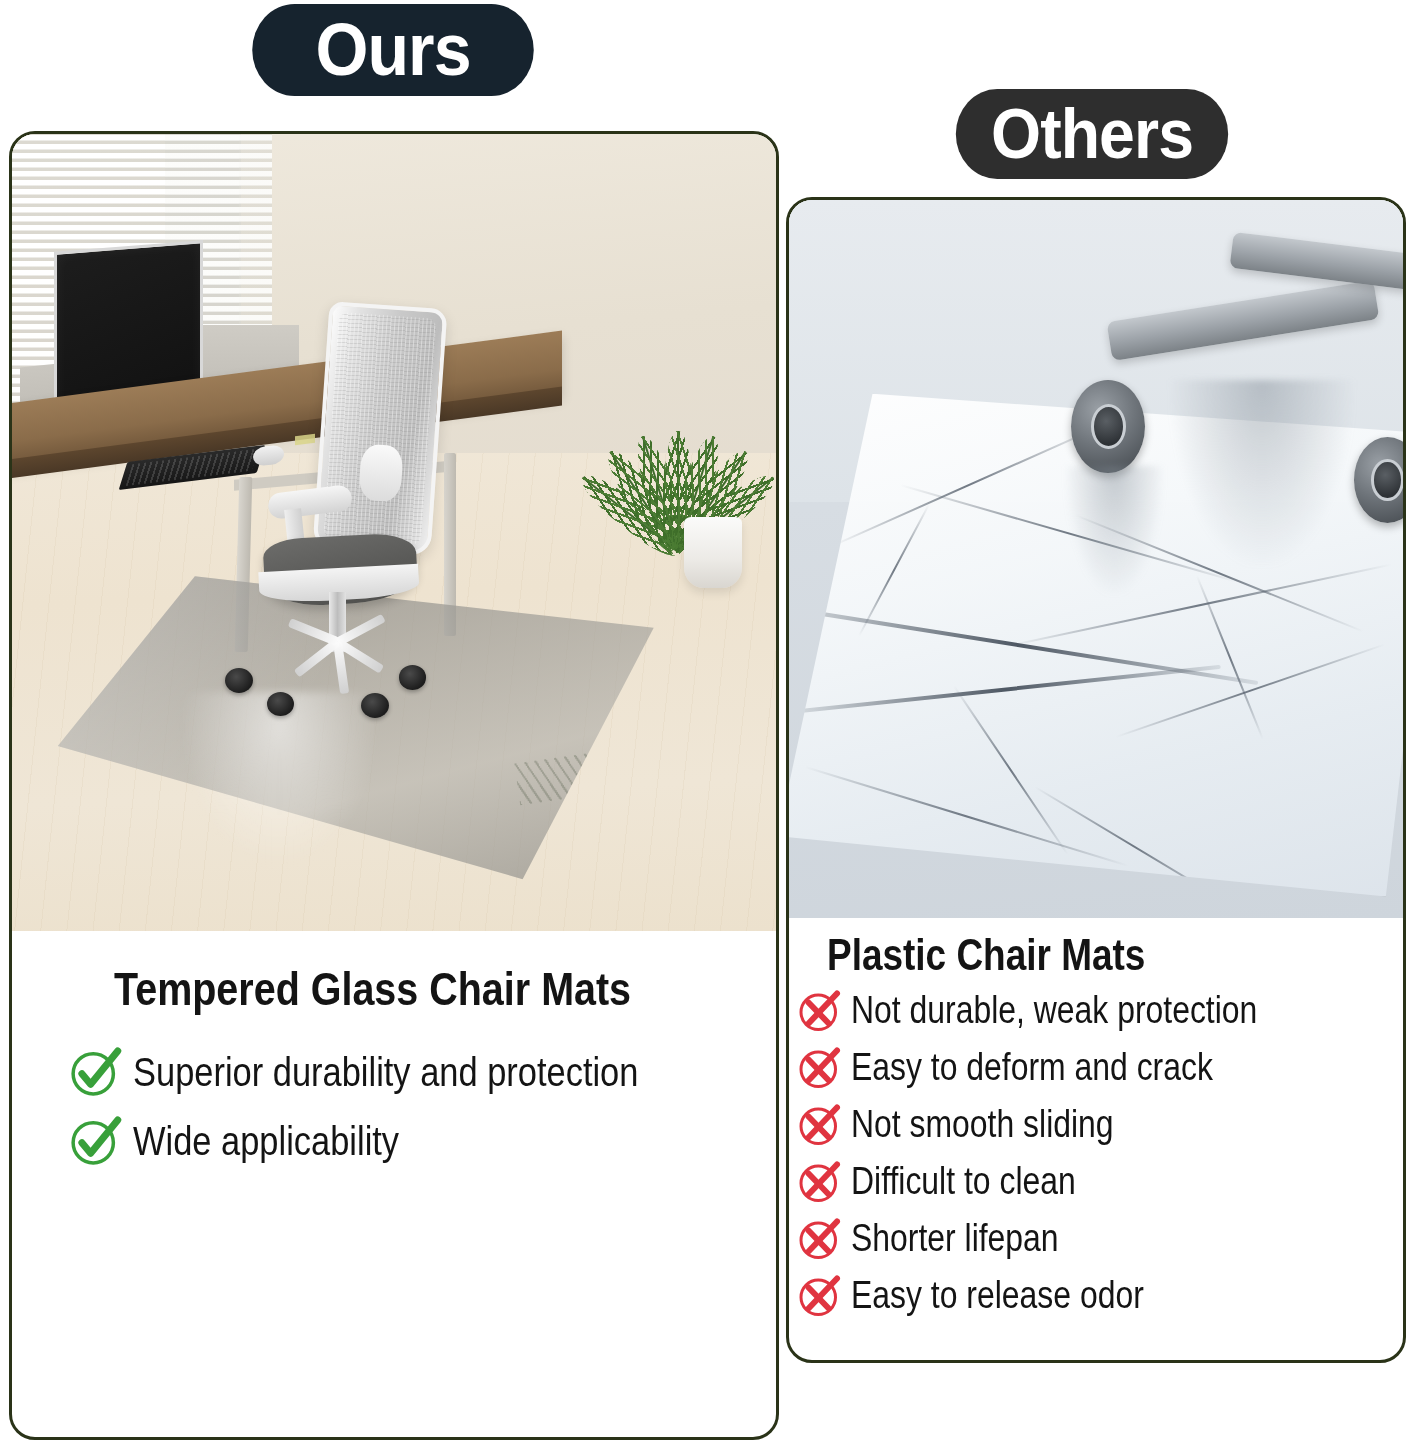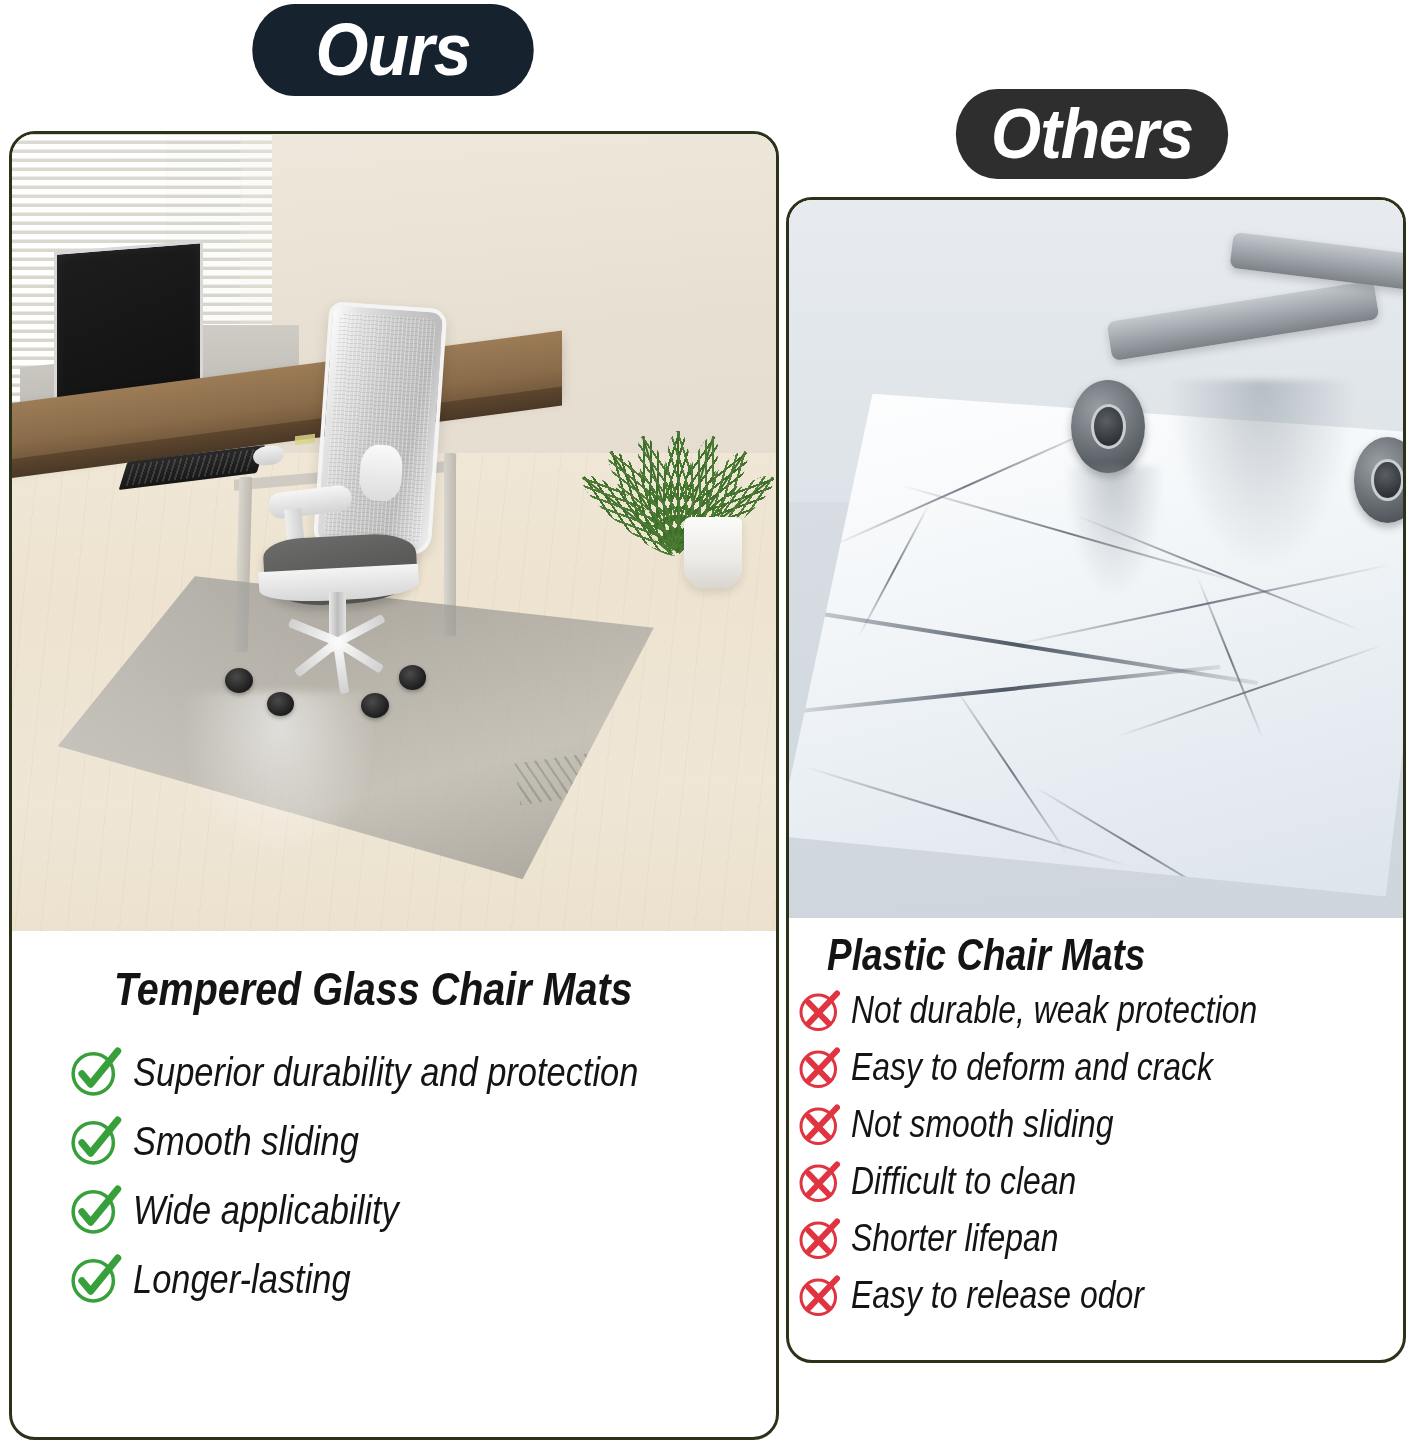--- a/index.html
+++ b/index.html
@@ -3,21 +3,21 @@
 <meta charset="utf-8">
 <style>
   * { margin:0; padding:0; box-sizing:border-box; }
   html,body { width:1418px; height:1447px; }
   body {
     background:#ffffff;
     font-family:"Liberation Sans", sans-serif;
     position:relative;
     overflow:hidden;
   }
-  .stage { position:absolute; inset:0;font-style:italic; }
+  .stage { position:absolute; inset:0; }
 
   
   .badge{
     position:absolute;
     display:flex; align-items:center; justify-content:center;
     color:#fff;
     font-weight:700;
     letter-spacing:-1px;
     line-height:1;
     border-radius:46px;
@@ -420,35 +420,21 @@
             <circle cx="30" cy="34" r="23" fill="none" stroke="#38a03a" stroke-width="4"></circle>
             <path d="M17 34 L27 46 L58 8" fill="none" stroke="#38a03a" stroke-width="8" stroke-linecap="round" stroke-linejoin="round"></path>
           </svg>
           <span class="label">Superior durability and protection</span>
         </li>
         <li class="item item-left">
           <svg class="ic ic-check" viewBox="0 0 64 64">
             <circle cx="30" cy="34" r="23" fill="none" stroke="#38a03a" stroke-width="4"></circle>
             <path d="M17 34 L27 46 L58 8" fill="none" stroke="#38a03a" stroke-width="8" stroke-linecap="round" stroke-linejoin="round"></path>
           </svg>
-          <span class="label">Smooth sliding</span>
-        </li>
-        <li class="item item-left">
-          <svg class="ic ic-check" viewBox="0 0 64 64">
-            <circle cx="30" cy="34" r="23" fill="none" stroke="#38a03a" stroke-width="4"></circle>
-            <path d="M17 34 L27 46 L58 8" fill="none" stroke="#38a03a" stroke-width="8" stroke-linecap="round" stroke-linejoin="round"></path>
-          </svg>
           <span class="label">Wide applicability</span>
-        </li>
-        <li class="item item-left">
-          <svg class="ic ic-check" viewBox="0 0 64 64">
-            <circle cx="30" cy="34" r="23" fill="none" stroke="#38a03a" stroke-width="4"></circle>
-            <path d="M17 34 L27 46 L58 8" fill="none" stroke="#38a03a" stroke-width="8" stroke-linecap="round" stroke-linejoin="round"></path>
-          </svg>
-          <span class="label">Longer-lasting</span>
         </li>
       </ul>
     </div>
   </div>
 
   <div class="panel panel-right">
 
     <div class="photo photo-right">
       <div class="r-bg"></div>
       <div class="r-wall"></div>

